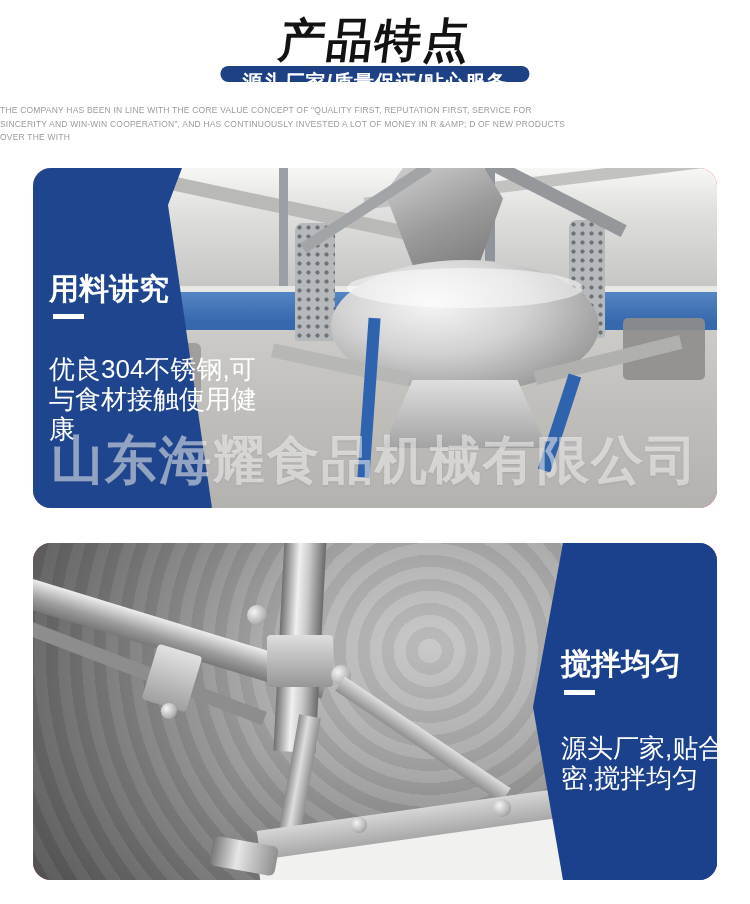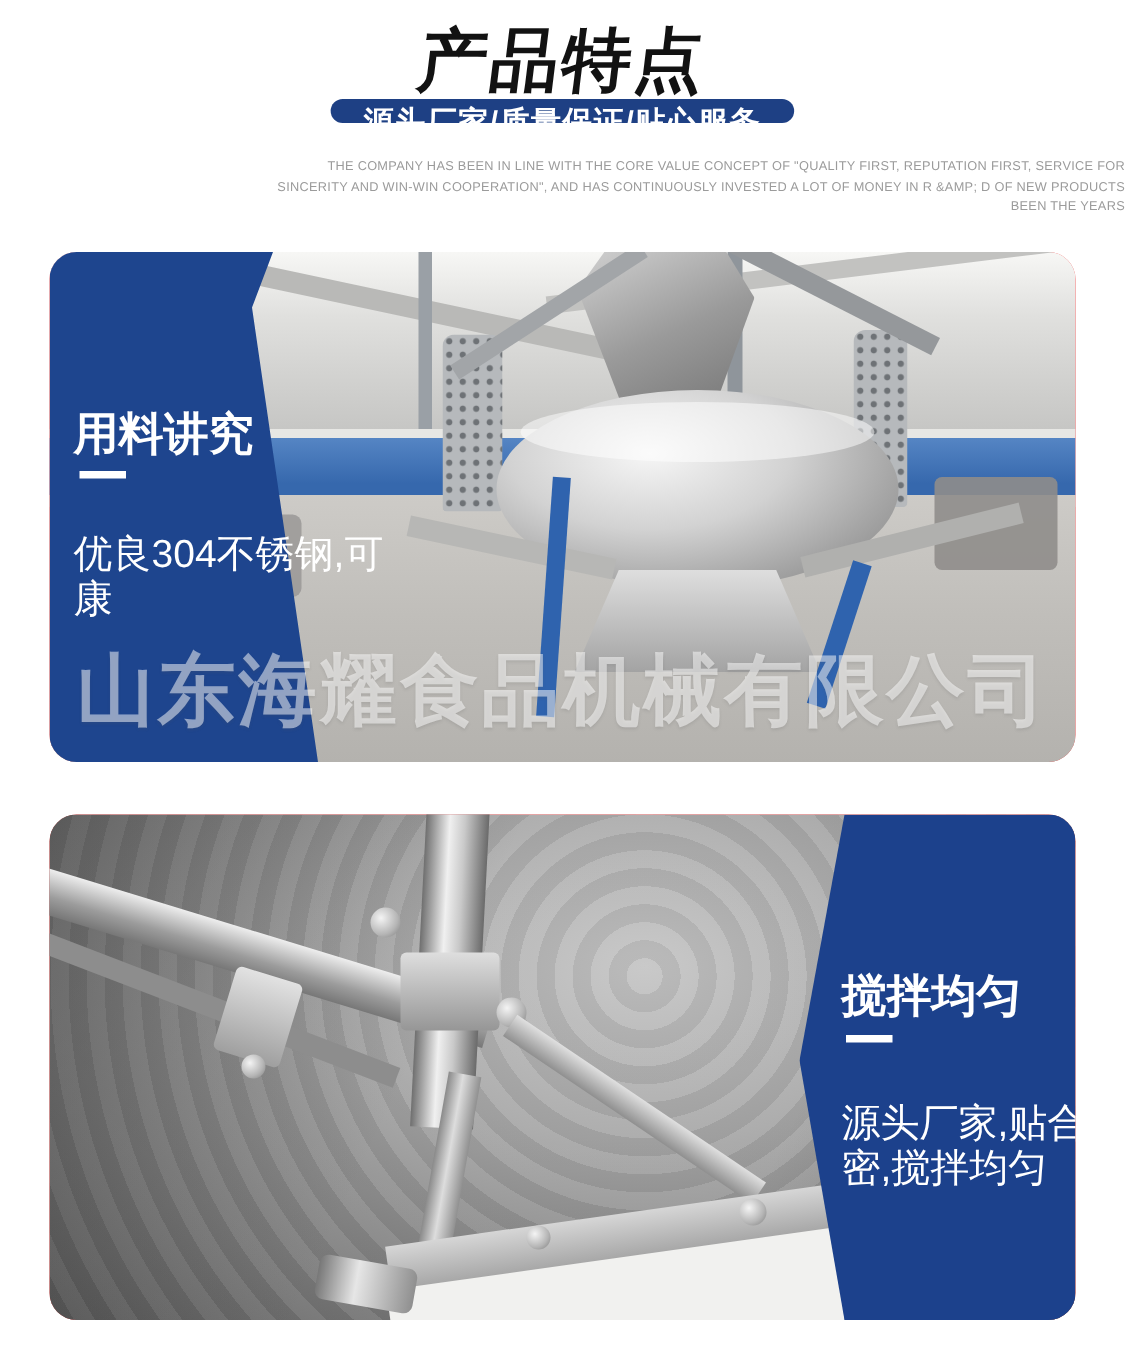--- a/index.html
+++ b/index.html
@@ -19,21 +19,21 @@
     transform:skewX(-7deg);
   }
   .hdr-pill{
     top:66px;left:50%;transform:translateX(-50%);
     height:16px;line-height:32px;padding:0 22px;border-radius:16px;
     background:var(--pill-blue,#1e4084);
     color:#ffffff;font-size:20px;font-weight:bold;letter-spacing:1px;
     white-space:nowrap;
   }
   .hdr-desc{
-    top:104px;left:0;width:100%;text-align:right;
+    top:104px;left:0;width:100%;text-align:left;
     font-size:8.5px;line-height:13.5px;letter-spacing:.2px;
     color:var(--description-gray,#9b9b9b);
   }
 
   
   .card{
     position:absolute;left:33px;width:684px;border-radius:18px;
     overflow:hidden;background:#ef4444;
   }
   .card1{top:168px;height:340px;}
@@ -107,21 +107,21 @@
 
 <div class="page">
 
   <div class="abs hdr-title">产品特点</div>
   <div class="abs hdr-pill">
     <span>源头厂家/质量保证/贴心服务</span>
   </div>
   <div class="abs hdr-desc">
     <div>THE COMPANY HAS BEEN IN LINE WITH THE CORE VALUE CONCEPT OF "QUALITY FIRST, REPUTATION FIRST, SERVICE FOR</div>
     <div>SINCERITY AND WIN-WIN COOPERATION", AND HAS CONTINUOUSLY INVESTED A LOT OF MONEY IN R &amp;AMP; D OF NEW PRODUCTS</div>
-    <div>BEEN THE YEARS</div>
+    <div>OVER THE WITH</div>
   </div>
 
   <section class="card card1">
     <div class="photo photo1">
       <div class="d p1-roof"></div>
       <div class="d" style="left:-30px;top:18px;width:430px;height:14px;background:#b9b9b7;transform:rotate(12deg);"></div>
       <div class="d" style="left:330px;top:4px;width:420px;height:12px;background:#c2c2c0;transform:rotate(-7deg);"></div>
       <div class="d" style="left:246px;top:0;width:9px;height:148px;background:#9aa0a6;"></div>
       <div class="d" style="left:452px;top:0;width:10px;height:140px;background:#8f959b;"></div>
       <div class="d p1-wall"></div>
@@ -142,20 +142,21 @@
       <div class="d metal-grad" style="left:350px;top:212px;width:164px;height:68px;clip-path:polygon(18% 0,82% 0,100% 100%,0 100%);"></div>
       <div class="d" style="left:330px;top:150px;width:12px;height:160px;background:#2f63ae;transform:rotate(4deg);"></div>
       <div class="d" style="left:520px;top:205px;width:13px;height:100px;background:#2f63ae;transform:rotate(18deg);"></div>
     </div>
 
     <div class="panel panel1"></div>
     <h2 class="feat-heading h1pos">用料讲究</h2>
     <div class="dash dash1"></div>
     <div class="feat-body body1">
       <div>优良304不锈钢,可</div>
+      <div>与食材接触使用健</div>
       <div>康</div>
     </div>
     <div class="watermark">山东海耀食品机械有限公司</div>
   </section>
 
   <section class="card card2">
     <div class="photo photo2">
       <div class="d p2-swirl" style="left:0;top:0;width:684px;height:337px;"></div>
       <div class="d p2-shade" style="left:0;top:0;width:684px;height:337px;"></div>
       <div class="d" style="left:-30px;top:78px;width:330px;height:30px;background:linear-gradient(180deg,#eeeeee,#9c9c9c 60%,#777777);transform:rotate(17deg);"></div>

